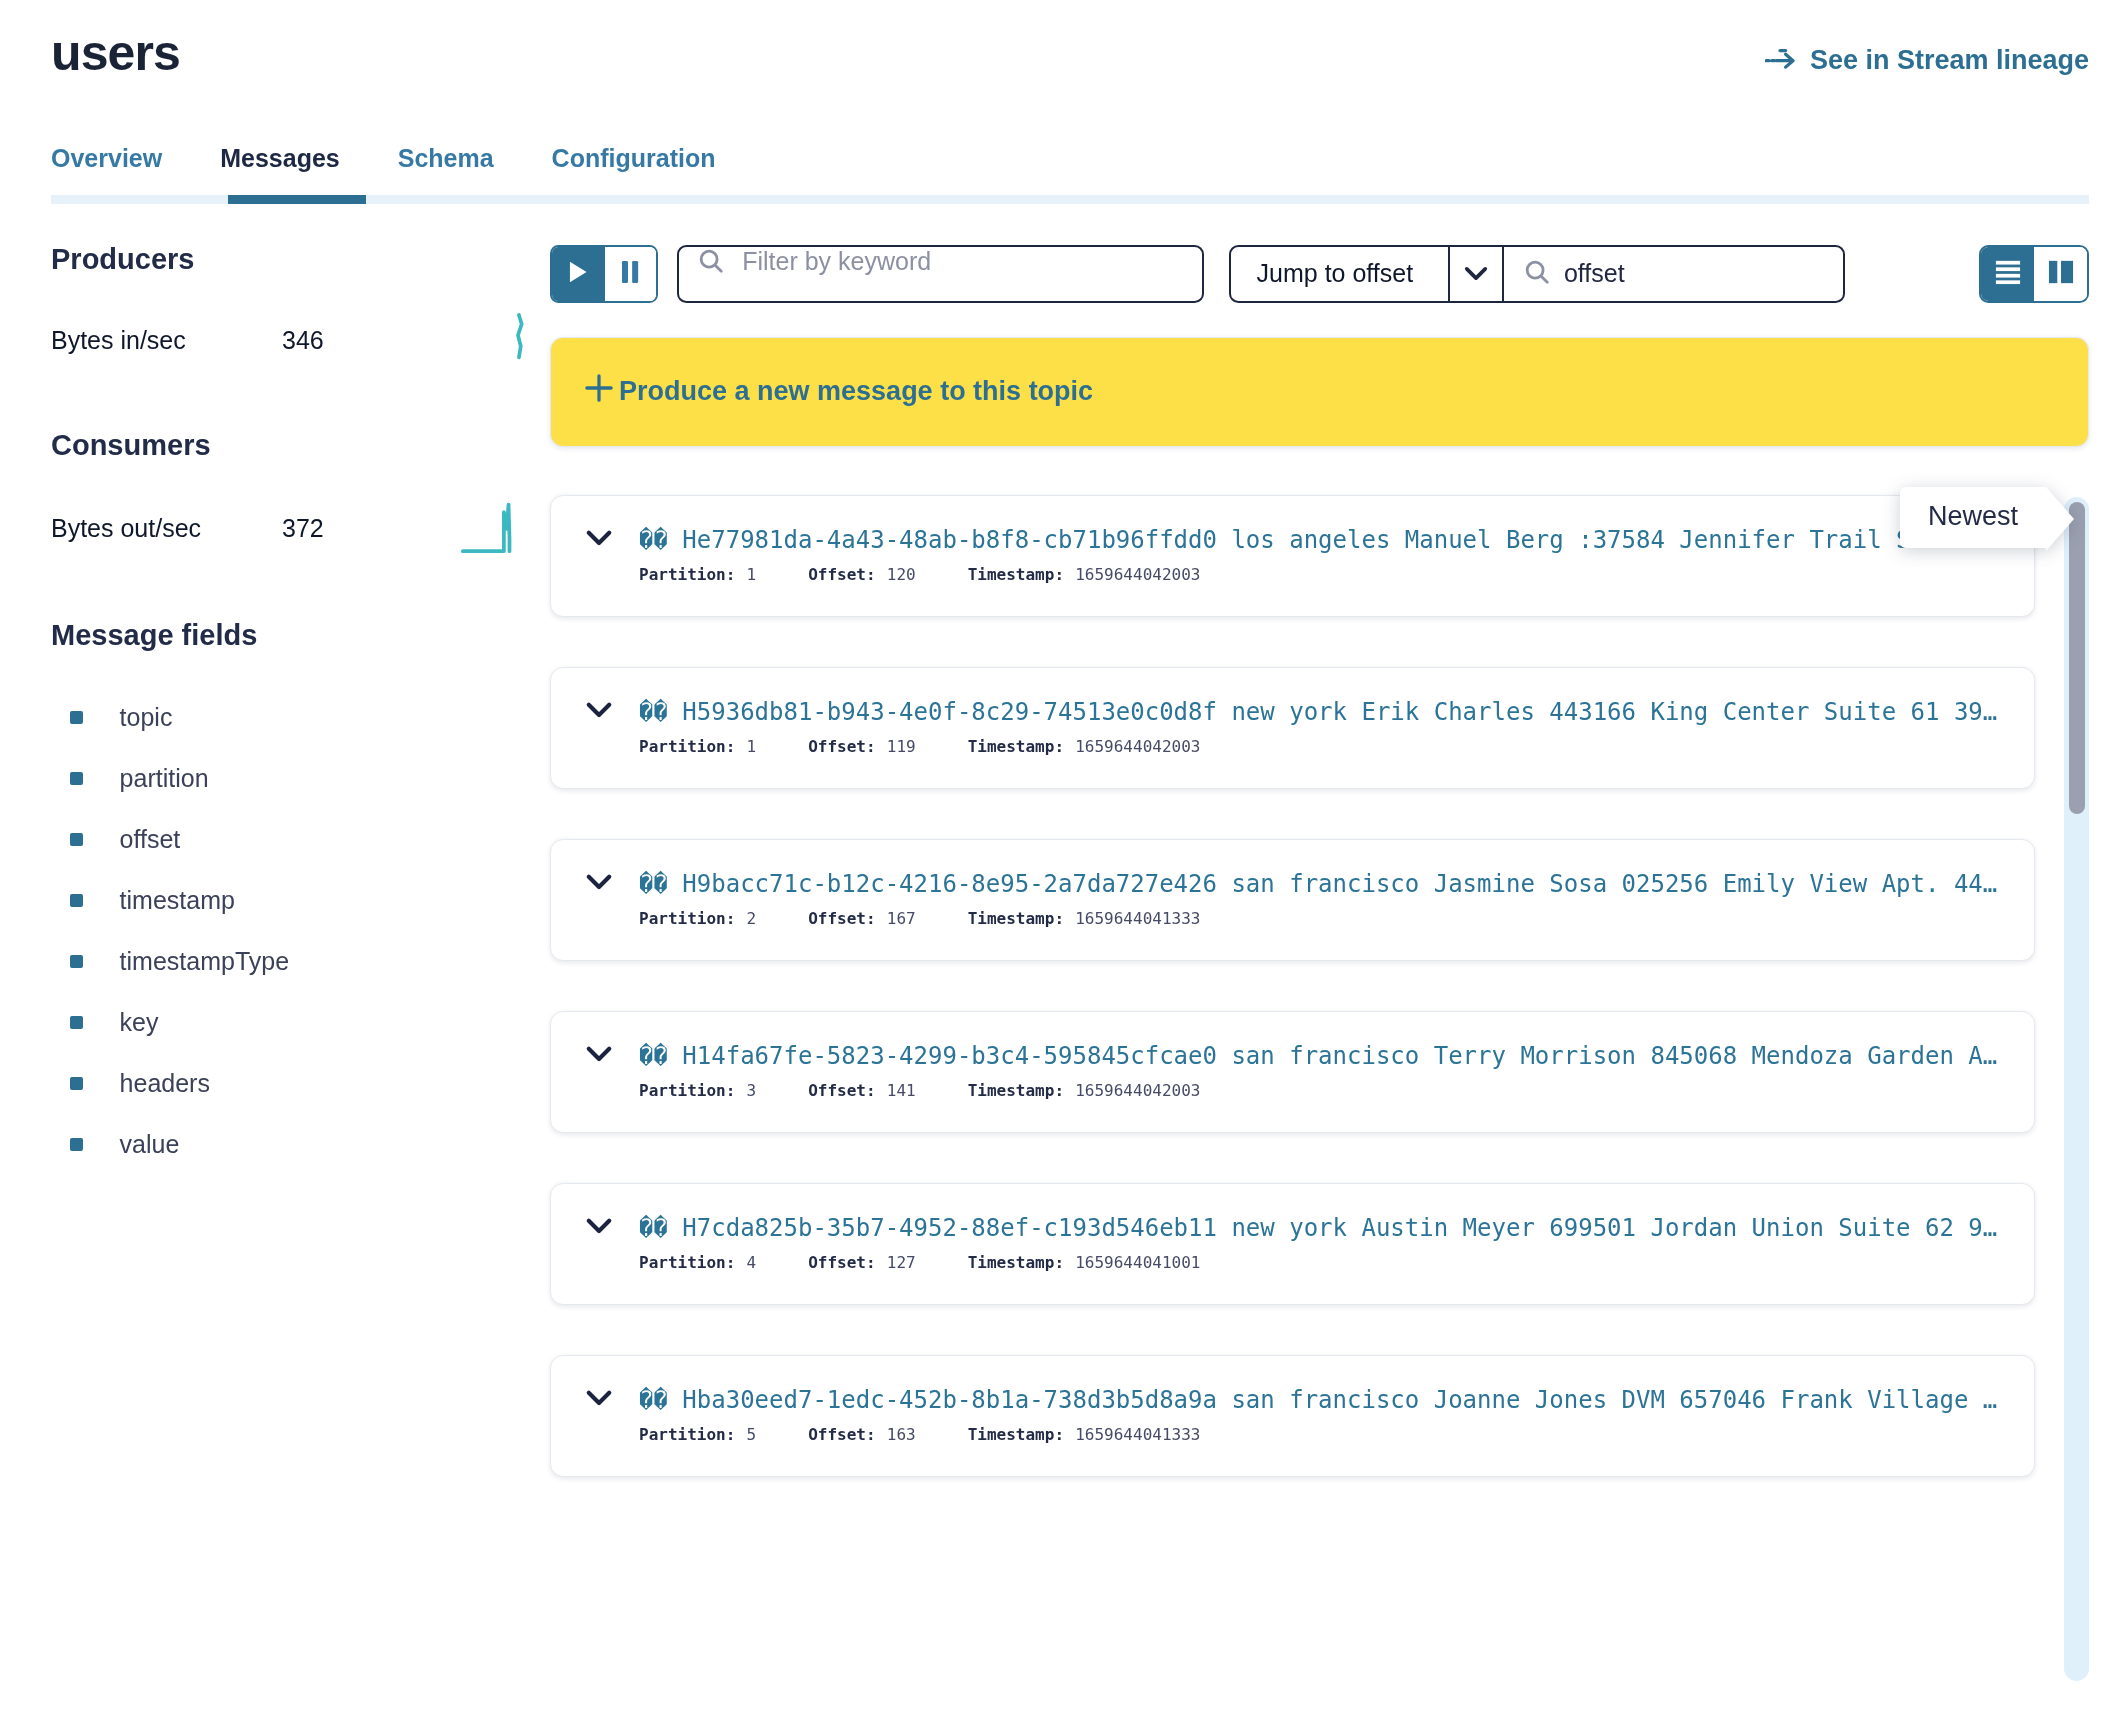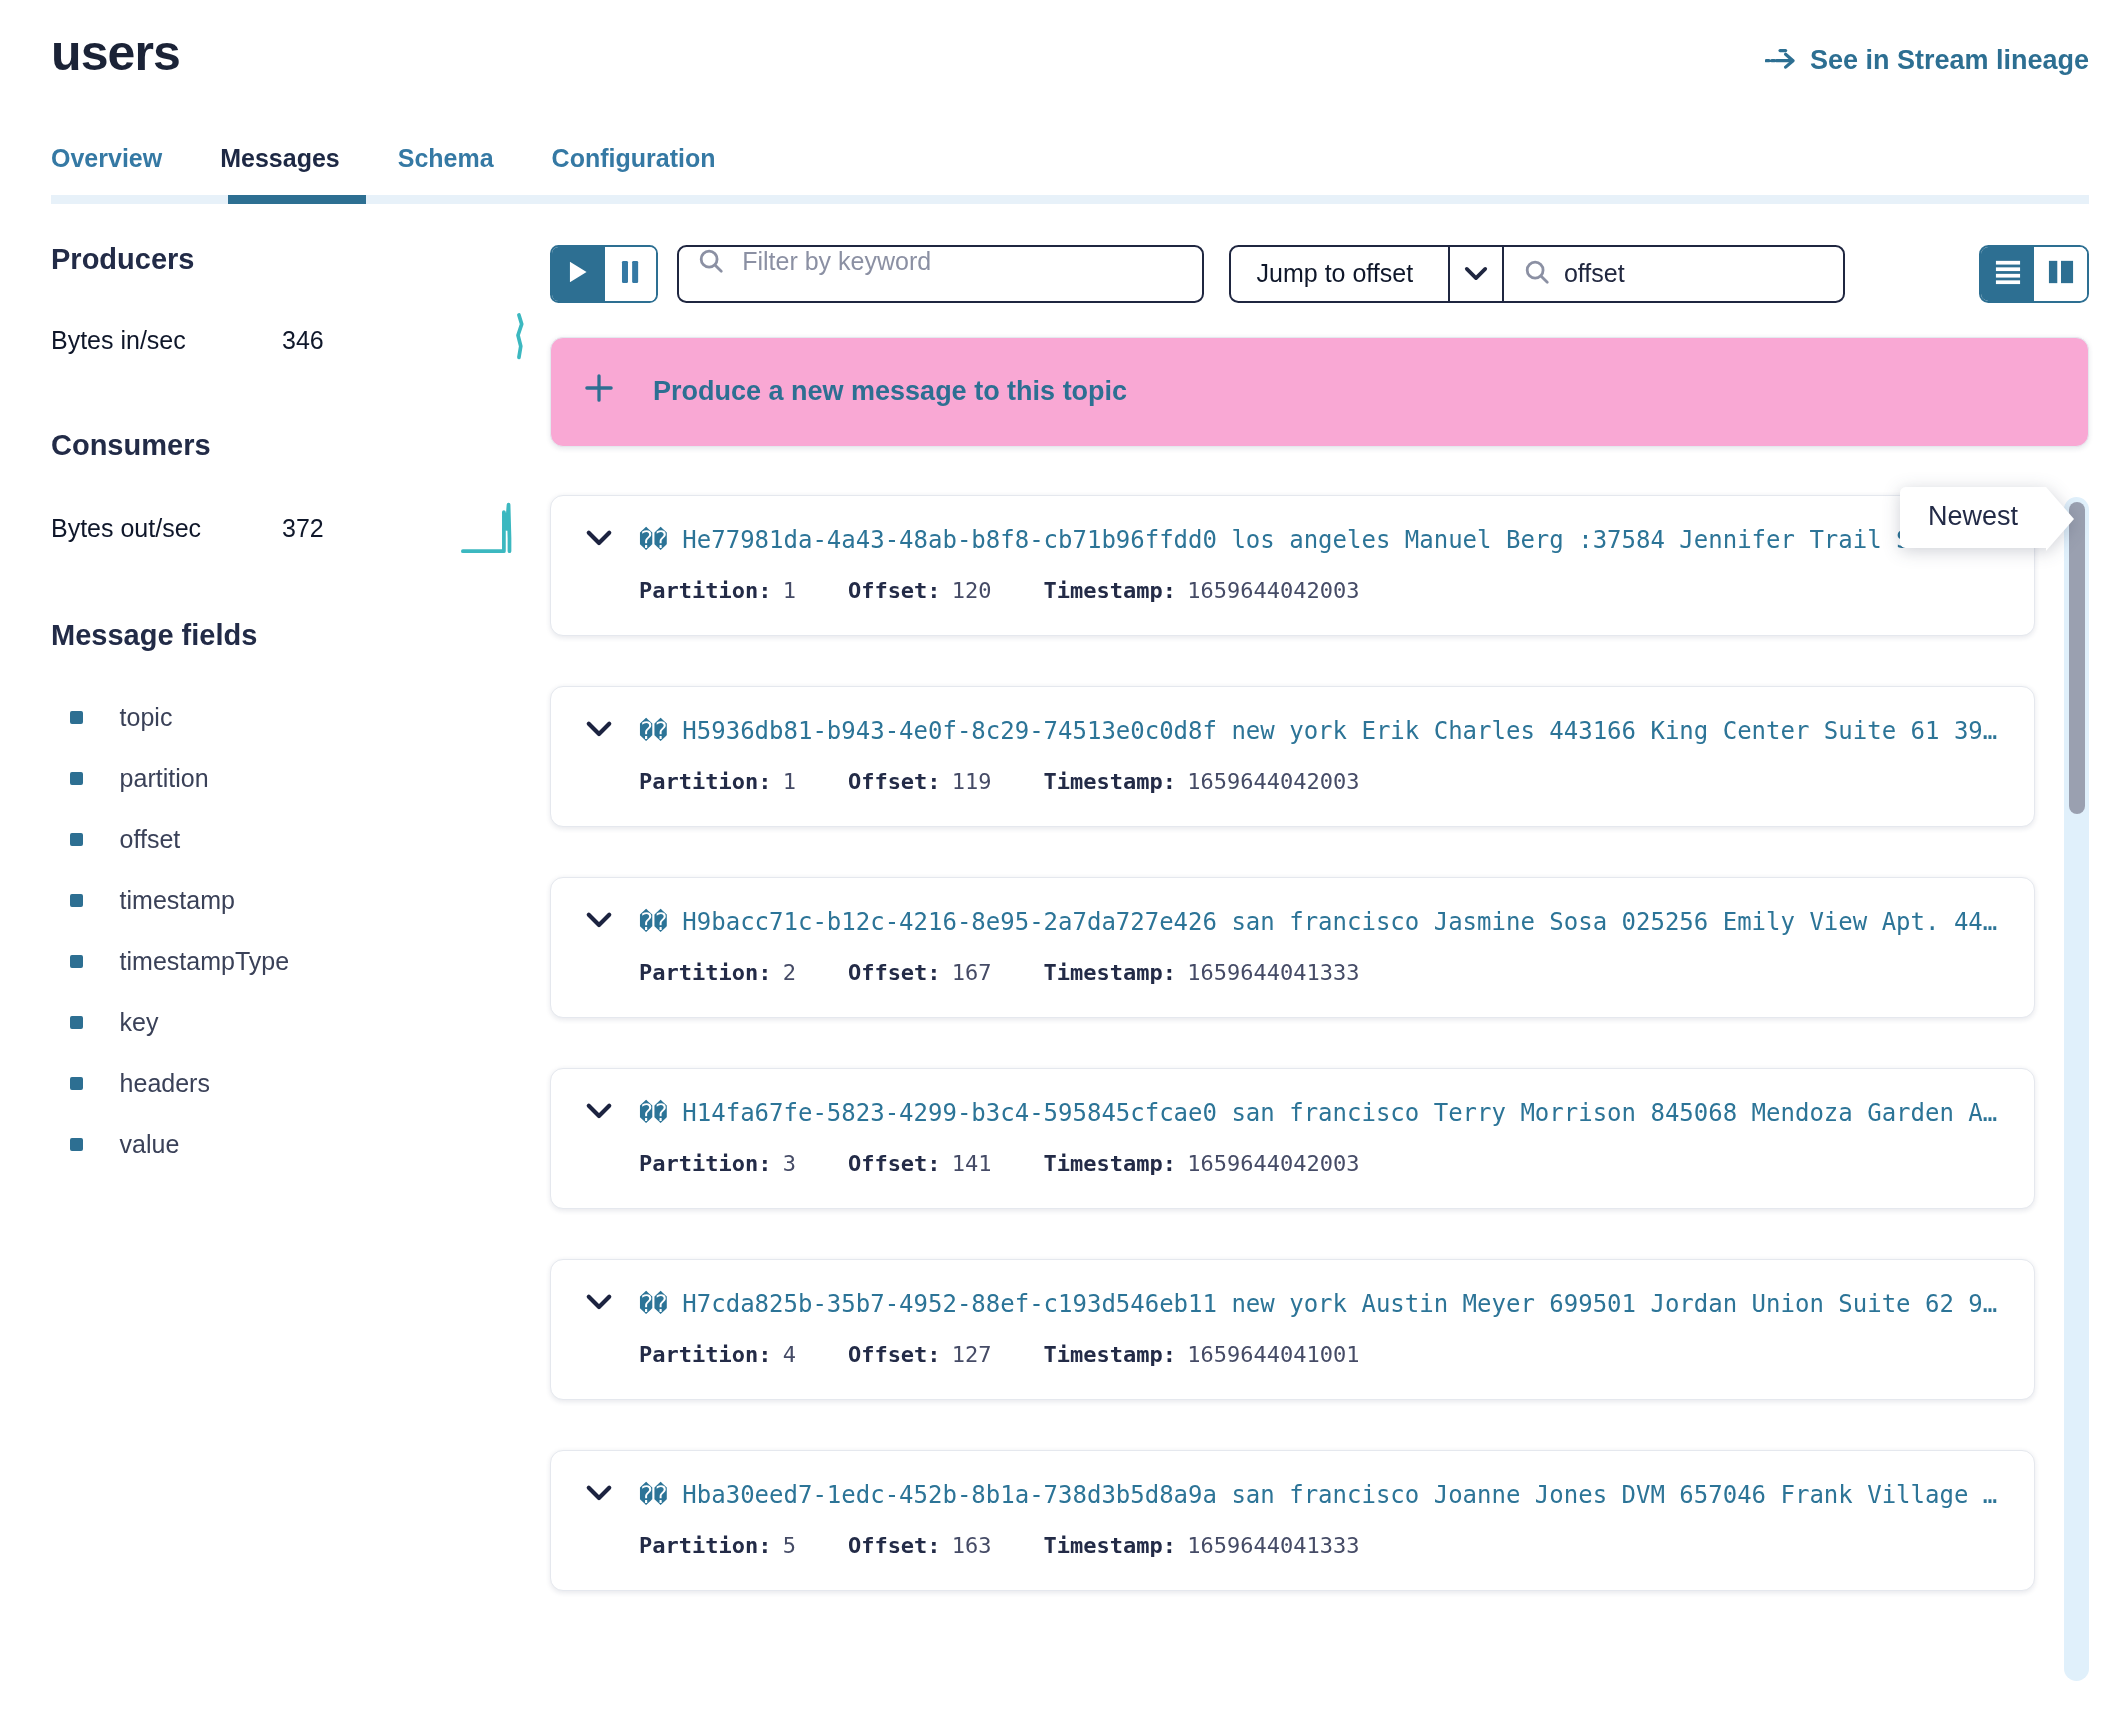--- a/index.html
+++ b/index.html
@@ -56,35 +56,35 @@
   .jump-chev { width:55px; border-left:2.3px solid #1f2640; display:grid; place-items:center; }
   .offset-input { height:58px; width:343px; border:2.3px solid #1f2640; border-radius:0 9.3px 9.3px 0; margin-left:-2.3px;
     display:flex; align-items:center; gap:13px; padding:0 18.6px; background:#fff; }
   .offset-value { color:#20273f; font-size:25px; }
 
   .view-toggle { margin-left:auto; display:flex; border:2.3px solid #2d6f92; border-radius:9.3px; overflow:hidden; height:58px; background:#fff; }
   .vt-list { width:53px; background:#2d6f92; display:grid; place-items:center; cursor:pointer; }
   .vt-cols { width:53px; background:#fff; display:grid; place-items:center; cursor:pointer; }
 
   
-  .produce-card { margin-top:32px; height:110px; background:#f9a8d4; border:1.4px solid #e5e8ee; border-radius:13px;
-    box-shadow:0 1.9px 5.6px rgba(25,39,80,0.10); display:flex; align-items:center; gap:40px; padding:0 34px;
+  .produce-card { margin-top:32px; height:110px; background:#fde047; border:1.4px solid #e5e8ee; border-radius:13px;
+    box-shadow:0 1.9px 5.6px rgba(25,39,80,0.10); display:flex; align-items:center; gap:6px; padding:0 34px;
     color:#2d6f92; font-size:27px; font-weight:700; cursor:pointer; }
 
   
   .list-wrap { position:relative; margin-top:48px; padding-right:54px; }
   .scrollbar-track { position:absolute; right:0; top:1.9px; width:25px; height:1184px; background:#e0f0fb; border-radius:13px; }
   .scrollbar-thumb { position:absolute; left:4.7px; top:5.6px; width:16px; height:312px; background:#9aa0b0; border-radius:8.4px; cursor:pointer; }
 
   .msg-card { background:#fff; border:1.4px solid #e5e8ee; border-radius:13px; box-shadow:0 1.9px 5.6px rgba(25,39,80,0.10);
     padding:30px 35px 32px 34px; margin-bottom:50px; }
   .msg-key-line { display:flex; align-items:center; gap:26px; }
   .msg-key { font-family:"DejaVu Sans Mono", monospace; font-size:24px; color:#2c7497;
     white-space:nowrap; overflow:hidden; text-overflow:ellipsis; flex:1; min-width:0; }
-  .msg-meta { margin-top:24px; padding-left:54px; font-family:"DejaVu Sans Mono", monospace; font-size:22px;
+  .msg-meta { margin-top:11px; padding-left:54px; font-family:"DejaVu Sans Mono", monospace; font-size:16px;
     color:#454b66; display:flex; }
   .meta-group { margin-right:52px; white-space:nowrap; }
   .meta-label { font-weight:700; color:#232b47; margin-right:11.2px; }
 
   
   .newest { position:absolute; top:-7.5px; right:43px; filter:drop-shadow(0 3.7px 8.4px rgba(30,40,70,0.22)); z-index:5; }
   .newest-box { background:#fff; padding:14px 28px 16px 28px; font-size:27px; color:#232b47;
     border-radius:5.6px 0 0 5.6px; position:relative; }
   .newest-box::after { content:""; position:absolute; left:100%; top:0;
     border-top:32px solid transparent; border-bottom:32px solid transparent; border-left:28px solid #fff; }

